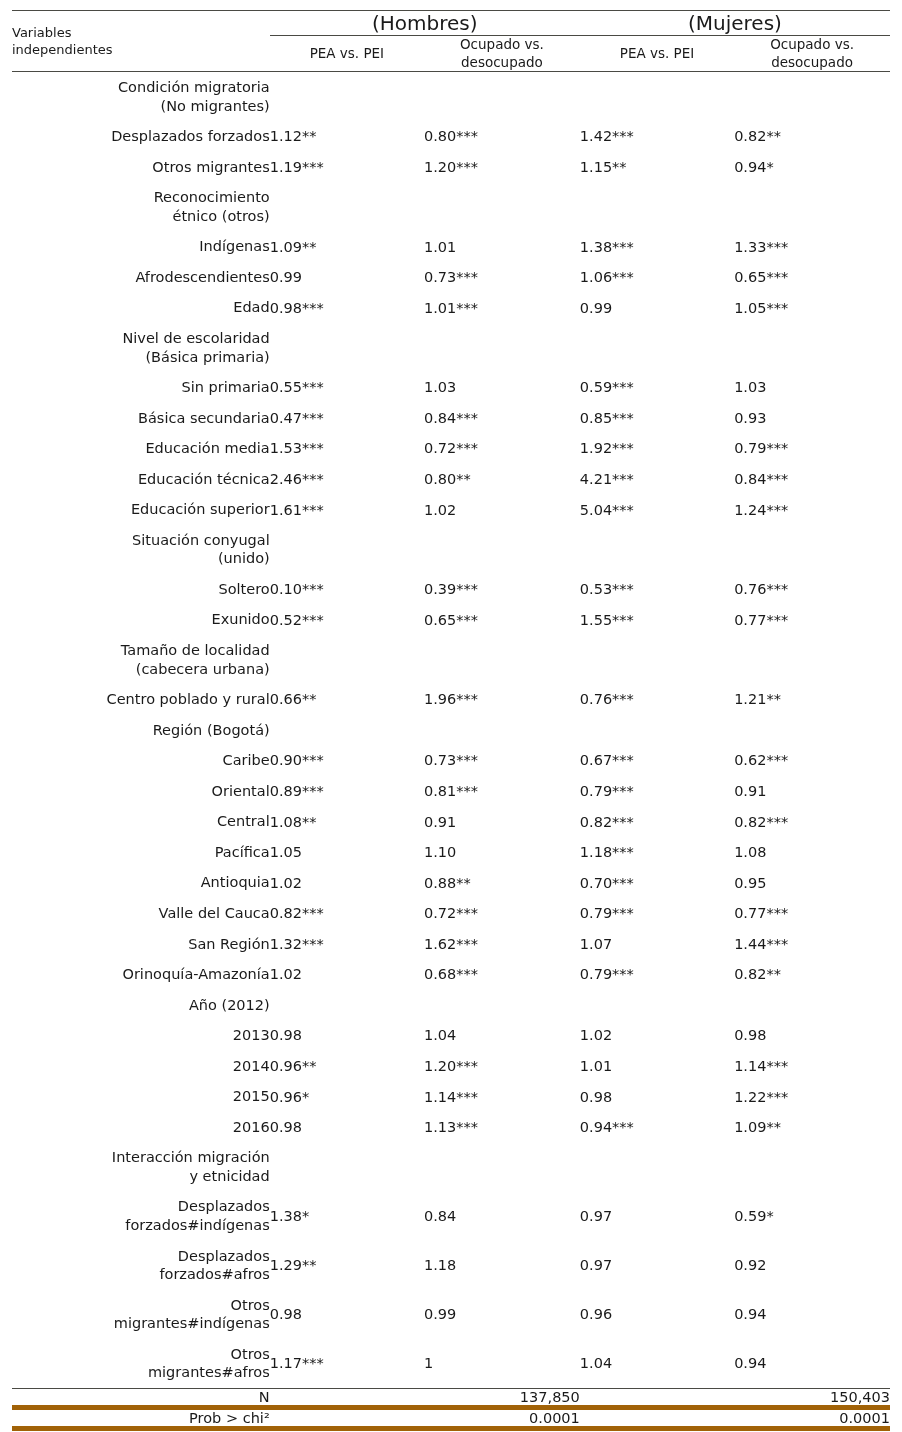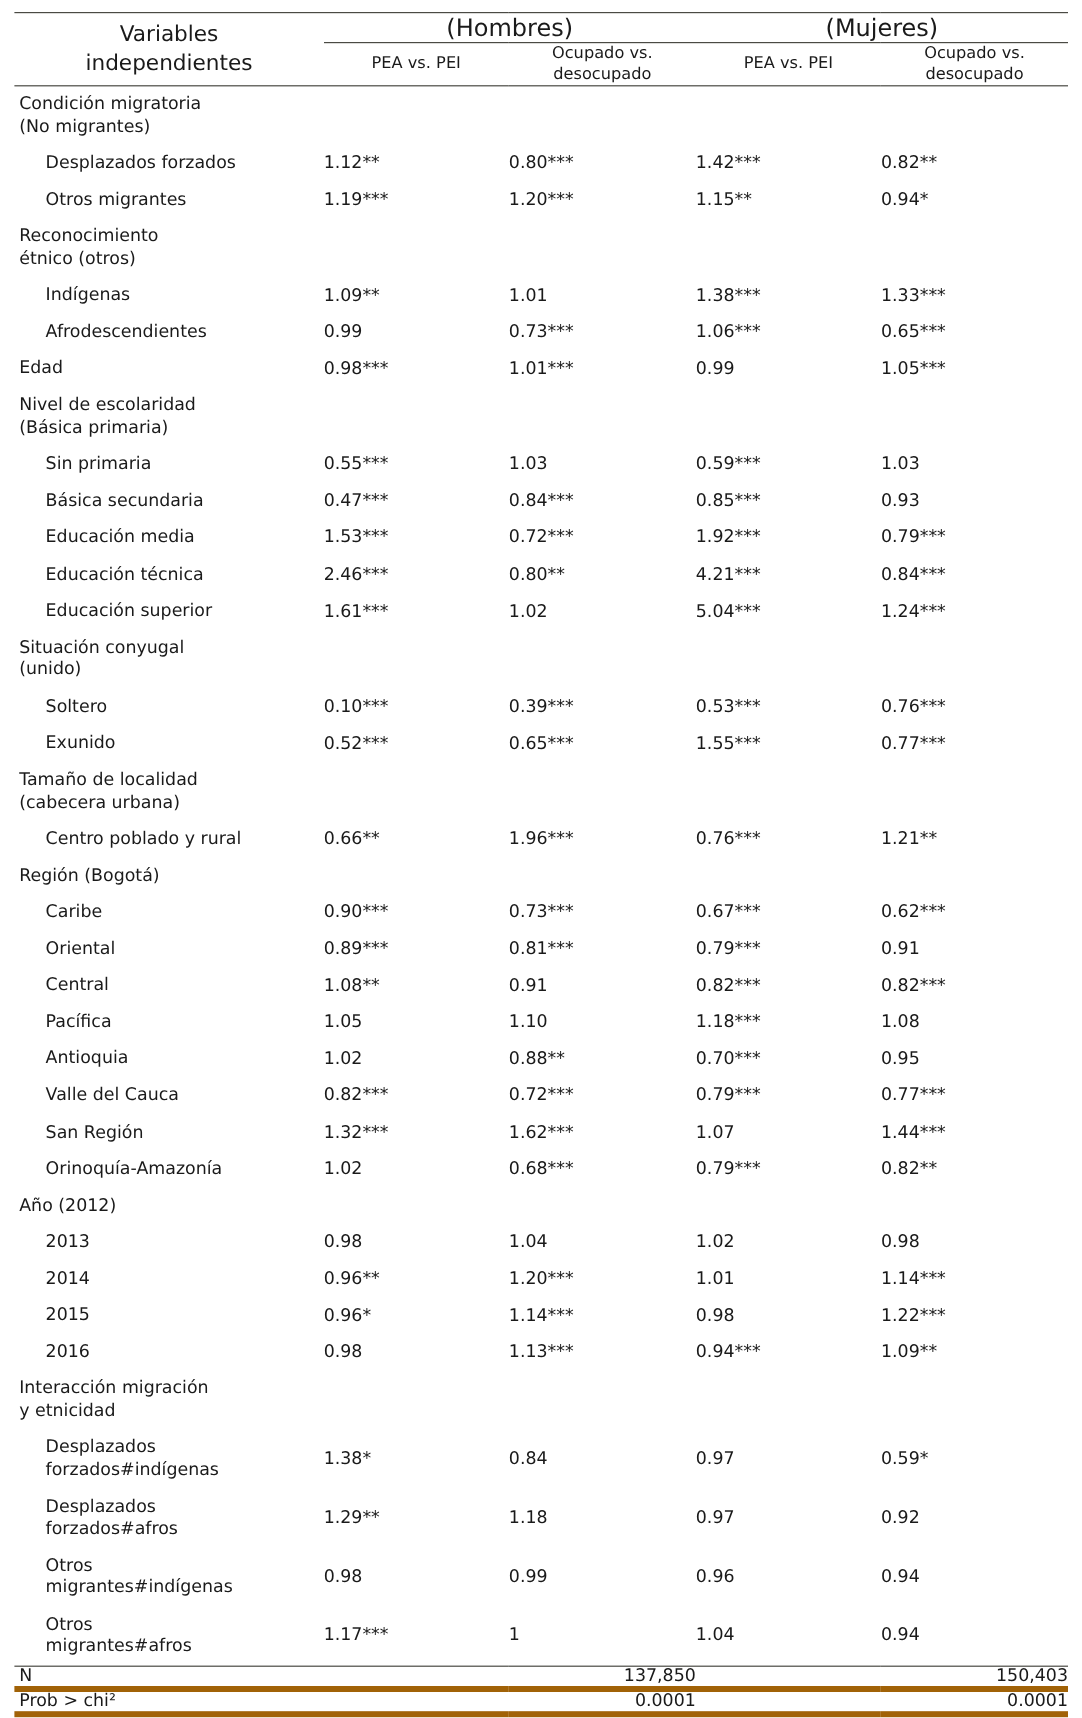--- a/index.html
+++ b/index.html
@@ -36,34 +36,34 @@
   .rule-bottom-head td { border-bottom: 1.2px solid #4a4a44; height: 0; font-size: 0; line-height: 0; }
   .rule-bottom td { border-bottom: 1.6px solid #4a4a44; height: 0; font-size: 0; line-height: 0; }
 
   .grp-head {
     text-align: center;
     font-size: 20px;
     padding: 9px 0 7px 0;
     border-bottom: 1px solid #4a4a44;
   }
   .var-head {
-    text-align: center;
-    font-size: 18px;
+    text-align: left;
+    font-size: 13px;
     line-height: 1.35;
     padding: 10px 6px 8px 6px;
   }
   .sub-head {
     text-align: center;
     font-size: 13.5px;
     line-height: 1.3;
     padding: 7px 6px 9px 6px;
   }
 
   
-  .col-var { width: 236px; text-align: left; padding-left: 4px; }
+  .col-var { width: 236px; text-align: right; padding-left: 4px; }
   .col-num { width: 160px; text-align: left; }
 
   tr.data-row td { padding: 6px 0 6px 0; }
   tr.data-row td.col-var { padding-left: 4px; }
 
   .group-label {
     line-height: 1.28;
     padding-top: 8px;
     padding-bottom: 6px;
   }

